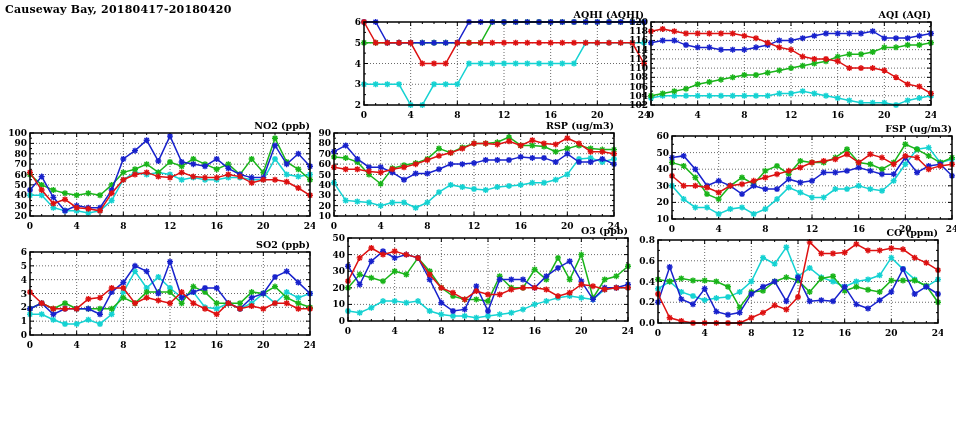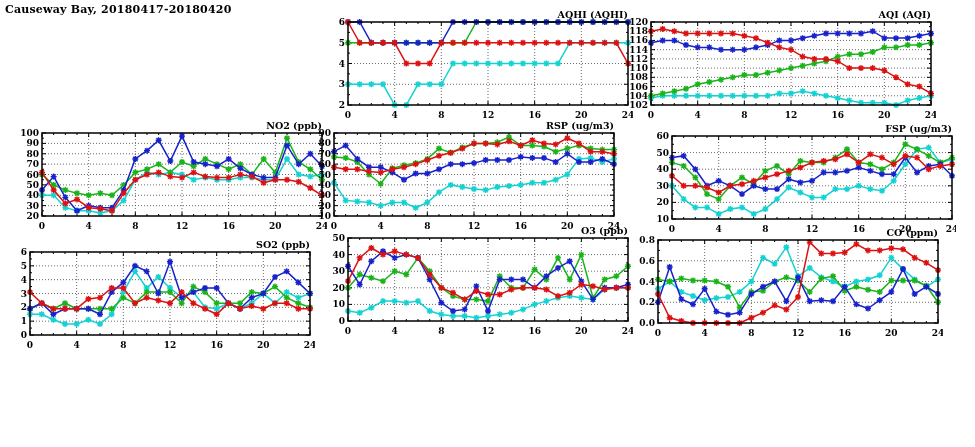--- a/index.html
+++ b/index.html
@@ -11,21 +11,21 @@
   .chart svg{display:block;width:315px;height:118px;}
   .ctitle{font-family:"DejaVu Serif",serif;font-size:9.5px;font-weight:bold;fill:#000;}
   .tick-label{font-family:"DejaVu Serif",serif;font-size:9px;font-weight:bold;fill:#000;}
 </style>
 </head>
 <body>
 
 <div class="screen">
   <div class="main-title">Causeway Bay, 20180417-20180420</div>
 
-  <div class="chart" style="left:318px;top:8px">
+  <div class="chart" style="left:334px;top:8px">
       <svg viewBox="0 0 315 118">
         <g>
           <line x1="76.66666666666666" y1="14" x2="76.66666666666666" y2="97" stroke="#444" stroke-width="0.8" stroke-dasharray="1,2"></line>
           <line x1="123.33333333333333" y1="14" x2="123.33333333333333" y2="97" stroke="#444" stroke-width="0.8" stroke-dasharray="1,2"></line>
           <line x1="170" y1="14" x2="170" y2="97" stroke="#444" stroke-width="0.8" stroke-dasharray="1,2"></line>
           <line x1="216.66666666666666" y1="14" x2="216.66666666666666" y2="97" stroke="#444" stroke-width="0.8" stroke-dasharray="1,2"></line>
           <line x1="263.33333333333337" y1="14" x2="263.33333333333337" y2="97" stroke="#444" stroke-width="0.8" stroke-dasharray="1,2"></line>
           <line x1="30" y1="76.25" x2="310" y2="76.25" stroke="#444" stroke-width="0.8" stroke-dasharray="1,2"></line>
           <line x1="30" y1="55.5" x2="310" y2="55.5" stroke="#444" stroke-width="0.8" stroke-dasharray="1,2"></line>
           <line x1="30" y1="34.75" x2="310" y2="34.75" stroke="#444" stroke-width="0.8" stroke-dasharray="1,2"></line>
@@ -95,21 +95,21 @@
           <text x="27" y="72.33333333333333" text-anchor="end" class="tick-label">108</text>
           <text x="27" y="63.111111111111114" text-anchor="end" class="tick-label">110</text>
           <text x="27" y="53.888888888888886" text-anchor="end" class="tick-label">112</text>
           <text x="27" y="44.666666666666664" text-anchor="end" class="tick-label">114</text>
           <text x="27" y="35.44444444444444" text-anchor="end" class="tick-label">116</text>
           <text x="27" y="26.22222222222222" text-anchor="end" class="tick-label">118</text>
           <text x="27" y="17" text-anchor="end" class="tick-label">120</text>
         </g>
       </svg>
     </div>
-  <div class="chart" style="left:12px;top:119px">
+  <div class="chart" style="left:0px;top:119px">
       <svg viewBox="0 0 315 118">
         <g>
           <line x1="76.66666666666666" y1="14" x2="76.66666666666666" y2="97" stroke="#444" stroke-width="0.8" stroke-dasharray="1,2"></line>
           <line x1="123.33333333333333" y1="14" x2="123.33333333333333" y2="97" stroke="#444" stroke-width="0.8" stroke-dasharray="1,2"></line>
           <line x1="170" y1="14" x2="170" y2="97" stroke="#444" stroke-width="0.8" stroke-dasharray="1,2"></line>
           <line x1="216.66666666666666" y1="14" x2="216.66666666666666" y2="97" stroke="#444" stroke-width="0.8" stroke-dasharray="1,2"></line>
           <line x1="263.33333333333337" y1="14" x2="263.33333333333337" y2="97" stroke="#444" stroke-width="0.8" stroke-dasharray="1,2"></line>
           <line x1="30" y1="86.625" x2="310" y2="86.625" stroke="#444" stroke-width="0.8" stroke-dasharray="1,2"></line>
           <line x1="30" y1="76.25" x2="310" y2="76.25" stroke="#444" stroke-width="0.8" stroke-dasharray="1,2"></line>
           <line x1="30" y1="65.875" x2="310" y2="65.875" stroke="#444" stroke-width="0.8" stroke-dasharray="1,2"></line>

